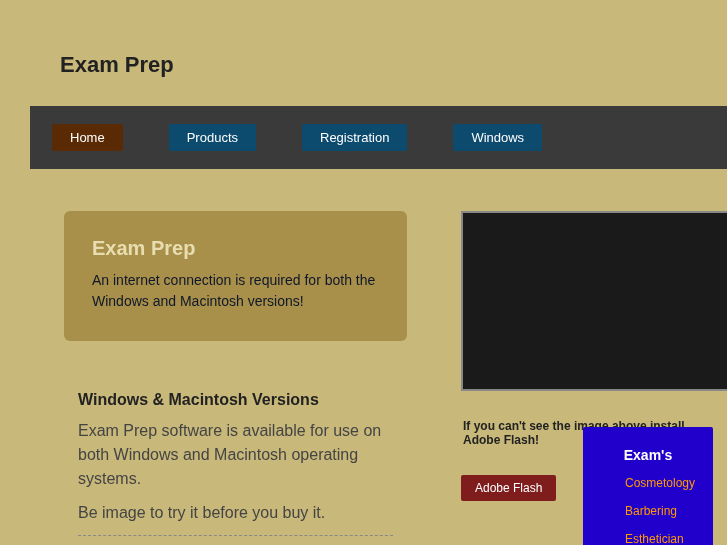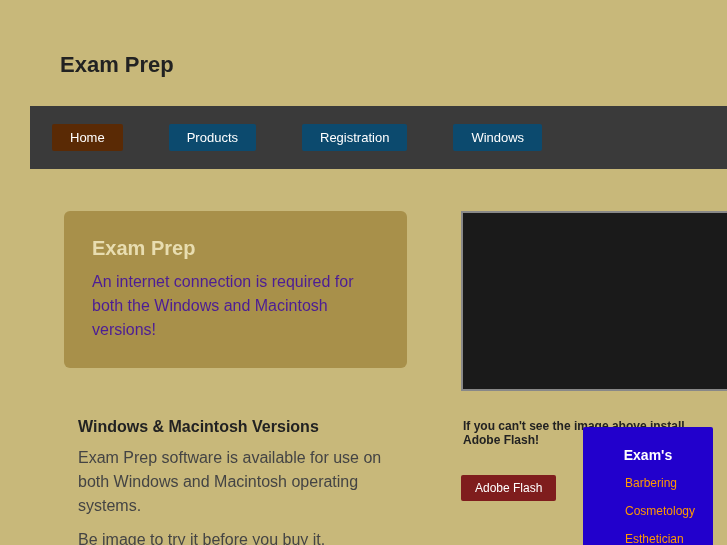--- a/index.html
+++ b/index.html
@@ -65,22 +65,22 @@
       border-radius: 6px;
       padding: 16px 18px;
       min-height: 130px;
     }
     #intro-box h2 {
       font-size: 20px;
       color: #e8ddb0;
       margin-bottom: 10px;
     }
     #intro-box p {
-      font-size: 16px;
-      color: #4c1d95;
+      font-size: 14px;
+      color: #0f172a;
       line-height: 1.5;
     }
 
     
     #windows-section {
       padding: 10px 4px;
     }
     #windows-section h2 {
       font-size: 16px;
       font-weight: bold;
@@ -201,24 +201,24 @@
     <div id="flash-container"></div>
 
     <p id="flash-caption">If you can't see the image above install Adobe Flash!</p>
 
     <button id="adobe-flash-btn">Adobe Flash</button>
 
     <div id="exams-box">
       <h3>Exam's</h3>
       <ul>
         <li>
+          <a href="#">Cosmetology</a>
+        </li>
+        <li>
           <a href="#">Barbering</a>
-        </li>
-        <li>
-          <a href="#">Cosmetology</a>
         </li>
         <li>
           <a href="#">Esthetician</a>
         </li>
         <li>
           <a href="#">Manicuring</a>
         </li>
       </ul>
     </div>
 

